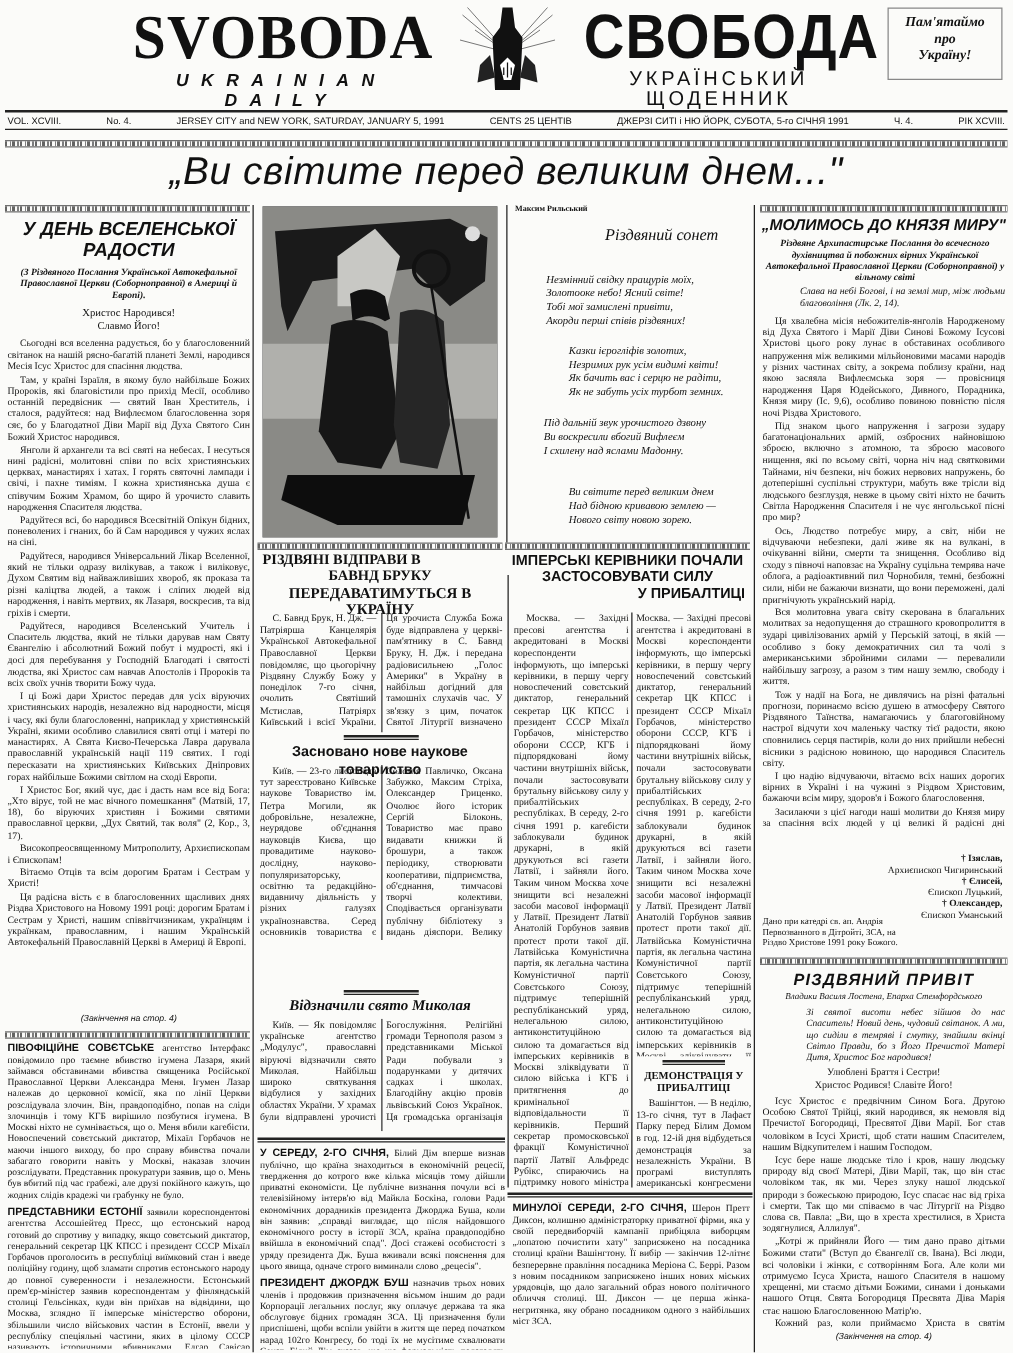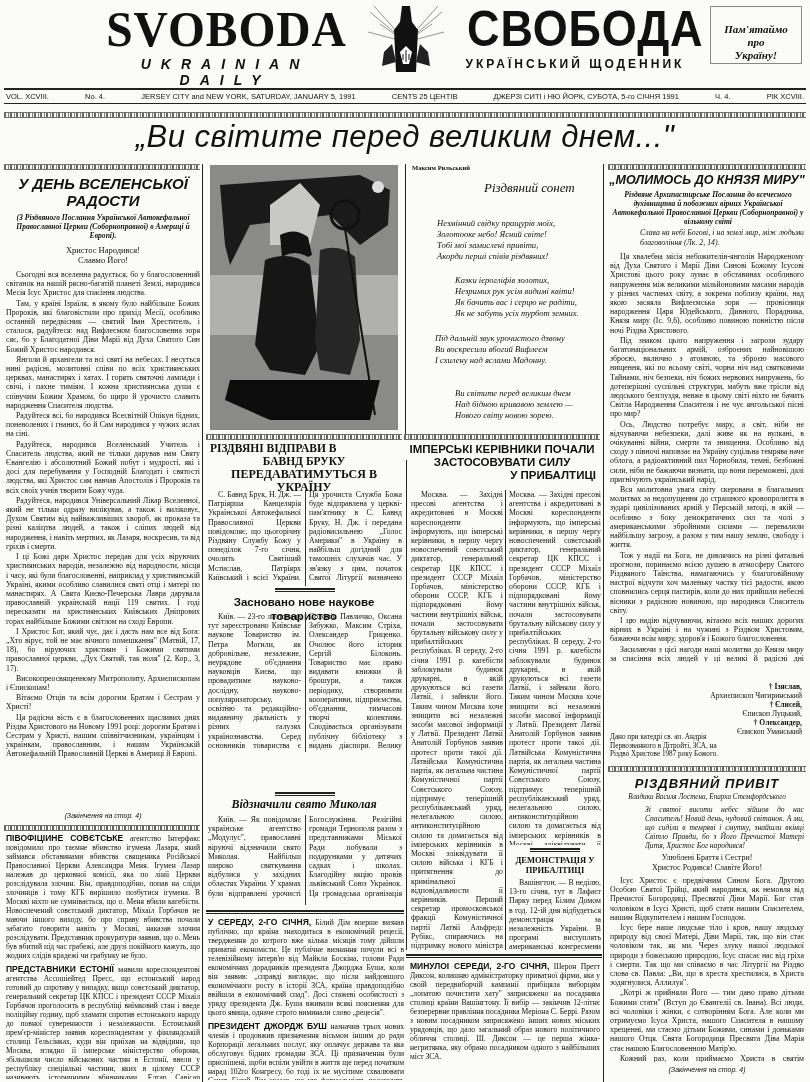--- a/index.html
+++ b/index.html
@@ -6,22 +6,22 @@
   html, body { width: 810px; height: 1082px; background: #fbfbf9; overflow: hidden; }
   body { font-family: "Liberation Serif", serif; color: #111; position: relative; }
 
   .masthead { position: absolute; left: 0; top: 0; width: 810px; height: 78px; }
   .mast-latin { position: absolute; left: 100px; top: 2px; width: 250px; text-align: center; }
   .mast-latin .big { font-family: "Liberation Serif", serif; font-weight: 900; font-size: 50px; letter-spacing: 1px; line-height: 54px; transform: scaleX(0.95); display:block; }
   .mast-latin .sub { font-family: "Liberation Sans", sans-serif; font-weight: 700; font-style: italic; font-size: 14px; letter-spacing: 10px; line-height: 16px; display:block; }
   .mast-emblem { position: absolute; left: 362px; top: 2px; width: 88px; height: 74px; }
   .mast-cyr { position: absolute; left: 455px; top: 2px; width: 240px; text-align: center; }
   .mast-cyr .big { font-family: "Liberation Sans", sans-serif; font-weight: 900; font-size: 50px; letter-spacing: 1px; line-height: 54px; transform: scaleX(0.9); display:block; }
-  .mast-cyr .sub { font-family: "Liberation Sans", sans-serif; font-weight: 700; font-size: 12px; letter-spacing: 3px; line-height: 16px; display:block; }
-  .mast-box { position: absolute; left: 710px; top: 6px; width: 92px; height: 58px; border: 1px solid #888; text-align: center; font-style: italic; font-weight: 700; font-size: 11px; line-height: 13px; padding-top: 16px; }
+  .mast-cyr .sub { font-family: "Liberation Sans", sans-serif; font-weight: 400; font-size: 16px; letter-spacing: 3px; line-height: 16px; display:block; }
+  .mast-box { position: absolute; left: 710px; top: 6px; width: 92px; height: 58px; border: 1px solid #888; text-align: center; font-style: italic; font-weight: 700; font-size: 11px; line-height: 13px; padding-top: 5px; }
 
   .dateline { position: absolute; left: 4px; top: 88px; width: 802px; height: 16px; border-top: 2px solid #222; border-bottom: 1px solid #222; font-family: "Liberation Sans", sans-serif; font-size: 7.5px; display: flex; align-items: center; justify-content: space-between; padding: 0 2px; transform: scaleX(1); }
   .dateline span { white-space: nowrap; }
 
   .orn { height: 6px; background-image: repeating-linear-gradient(90deg, #333 0 2px, transparent 2px 4px, #555 4px 5px, transparent 5px 6px); opacity: 0.75; border-top: 1px solid #444; border-bottom: 1px solid #444; }
   .orn-main { position: absolute; left: 4px; top: 112px; width: 802px; }
 
   .headline { position: absolute; left: 0; top: 119px; width: 810px; text-align: center; font-family: "Liberation Sans", sans-serif; font-style: italic; font-size: 31px; letter-spacing: 0.5px; line-height: 36px; }
 
   .col { position: absolute; font-size: 7.8px; line-height: 9.2px; text-align: justify; overflow: hidden; }
@@ -101,22 +101,22 @@
   </div>
   <div class="center ital bold" style="font-size:7.6px;line-height:9px;margin:4px 4px 5px;">(З Різдвяного Послання Української Автокефальної Православної Церкви (Соборноправної) в Америці й Европі).</div>
   <div class="center" style="font-size:8.5px;line-height:10px;">
     <div>Христос Народився!</div>
     <div style="margin-bottom:5px;">Славмо Його!</div>
   </div>
   <p>Сьогодні вся вселенна радується, бо у благословенний світанок на нашій рясно-багатій планеті Землі, народився Месія Ісус Христос для спасіння людства.</p>
   <p>Там, у країні Ізраїля, в якому було найбільше Божих Пророків, які благовістили про прихід Месії, особливо останній передвісник — святий Іван Хреститель, і сталося, радуйтеся: над Вифлеємом благословенна зоря сяє, бо у Благодатної Діви Марії від Духа Святого Син Божий Христос народився.</p>
   <p>Янголи й архангели та всі святі на небесах. І несуться нині радісні, молитовні співи по всіх християнських церквах, манастирях і хатах. І горять святочні лампади і свічі, і пахне тиміям. І кожна християнська душа є співучим Божим Храмом, бо щиро й урочисто славить народження Спасителя людства.</p>
   <p>Радуйтеся всі, бо народився Всесвітній Опікун бідних, поневолених і гнаних, бо й Сам народився у чужих яслах на сіні.</p>
+  <p>Радуйтеся, народився Універсальний Лікар Вселенної, який не тільки одразу вилікував, а також і виліковує, Духом Святим від найважливіших хвороб, як проказа та різні каліцтва людей, а також і сліпих людей від народження, і навіть мертвих, як Лазаря, воскресив, та від гріхів і смерти.</p>
   <p>Радуйтеся, народився Вселенський Учитель і Спаситель людства, який не тільки дарував нам Святу Євангелію і абсолютний Божий побут і мудрості, які і досі для перебування у Господній Благодаті і святості людства, які Христос сам навчав Апостолів і Пророків та всіх своїх учнів творити Божу чуда.</p>
-  <p>Радуйтеся, народився Універсальний Лікар Вселенної, який не тільки одразу вилікував, а також і виліковує, Духом Святим від найважливіших хвороб, як проказа та різні каліцтва людей, а також і сліпих людей від народження, і навіть мертвих, як Лазаря, воскресив, та від гріхів і смерти.</p>
   <p>І ці Божі дари Христос передав для усіх віруючих християнських народів, незалежно від народности, місця і часу, які були благословенні, наприклад у християнській Україні, якими особливо славилися святі отці і матері по манастирях. А Свята Києво-Печерська Лавра дарувала православній українській нації 119 святих. І годі пересказати на християнських Київських Дніпрових горах найбільше Божими світлом на сході Европи.</p>
   <p>І Христос Бог, який чує, дає і дасть нам все від Бога: „Хто вірує, той не має вічного помешкання" (Матвій, 17, 18), бо віруючих християн і Божими святими православної церкви, „Дух Святий, так воля" (2, Кор., 3, 17).</p>
   <p>Високопреосвященному Митрополиту, Архиєпископам і Єпископам!</p>
   <p>Вітаємо Отців та всім дорогим Братам і Сестрам у Христі!</p>
   <p>Ця радісна вість є в благословенних щасливих днях Різдва Христового на Новому 1991 році: дорогим Братам і Сестрам у Христі, нашим співвітчизникам, українцям і українкам, православним, і нашим Українській Автокефальній Православній Церкві в Америці й Европі.</p>
   <p>Прославімо ж у Божій Правді, і майно апостольську віру Христа на українських землях святої Київської Руси, виходимо на свою святу київську дорогу — місто прибутку всіх вірних. Нас кличе у Київ святий Володимир, Свята Божа Мати, святі янголи й архангели у Святої Софії Собор.</p>
 
 </div>
 <div class="small-it" style="position:absolute;left:6px;top:812px;width:194px;">(Закінчення на стор. 4)</div>
 <div class="orn" style="position:absolute;left:4px;top:825px;width:196px;"></div>
@@ -246,21 +246,21 @@
 
 </div>
 <div style="position:absolute;left:660px;top:682px;width:142px;text-align:right;font-size:7.6px;line-height:9px;">
   <div class="bold">† Ізяслав,</div>
   <div>Архиєпископ Чигиринський</div>
   <div class="bold">† Єлисей,</div>
   <div>Єпископ Луцький,</div>
   <div class="bold">† Олександер,</div>
   <div>Єпископ Уманський</div>
 </div>
-<div class="col" style="left:610px;top:733px;width:110px;height:30px;font-size:7.2px;line-height:8.5px;text-align:left;">Дано при катедрі св. ап. Андрія Первозванного в Дітройті, ЗСА, на Різдво Христове 1987 року Божого.</div>
+<div class="col" style="left:610px;top:733px;width:110px;height:30px;font-size:7.2px;line-height:8.5px;text-align:left;">Дано при катедрі св. ап. Андрія Первозванного в Дітройті, ЗСА, на Різдво Христове 1991 року Божого.</div>
 <div class="orn" style="position:absolute;left:608px;top:766px;width:198px;"></div>
 <div class="title-italic-bold" style="position:absolute;left:608px;top:776px;width:198px;font-size:13px;line-height:15px;letter-spacing:1px;">РІЗДВЯНИЙ ПРИВІТ</div>
 <div class="center ital" style="position:absolute;left:608px;top:793px;width:198px;font-size:7.2px;">Владики Василя Лостена, Епарха Стемфордського</div>
 <div class="col ital" style="left:645px;top:805px;width:159px;height:46px;font-size:7.6px;line-height:9px;">Зі святої висоти небес зійшов до нас Спаситель! Новий день, чудовий світанок. А ми, що сиділи в темряві і смутку, знайшли вкінці Світло Правди, бо з Його Пречистої Матері Дитя, Христос Бог народився!</div>
 <div class="center" style="position:absolute;left:608px;top:853px;width:198px;font-size:8px;line-height:9.5px;">
   <div>Улюблені Браття і Сестри!</div>
   <div>Христос Родився! Славіте Його!</div>
 </div>
 <div class="col" style="left:610px;top:876px;width:194px;height:186px;">
   <p>Ісус Христос є предвічним Сином Бога. Другою Особою Святої Трійці, який народився, як немовля від Пречистої Богородиці, Пресвятої Діви Марії. Бог став чоловіком в Ісусі Христі, щоб стати нашим Спасителем, нашим Відкупителем і нашим Господом.</p>

